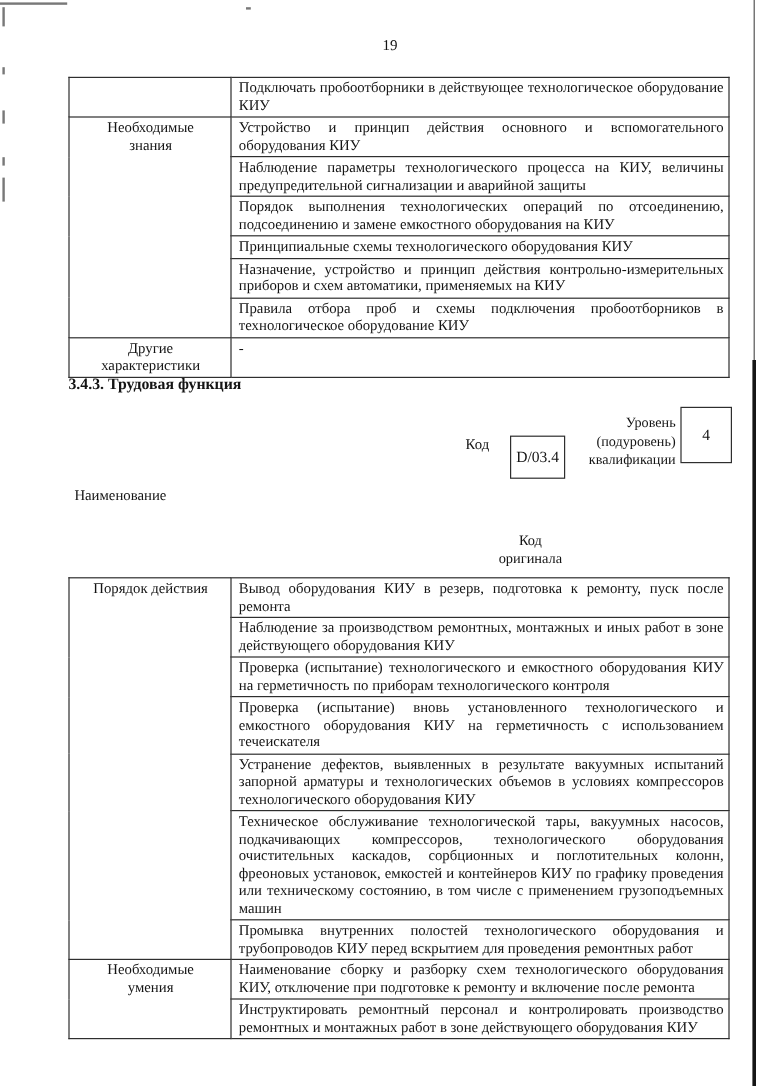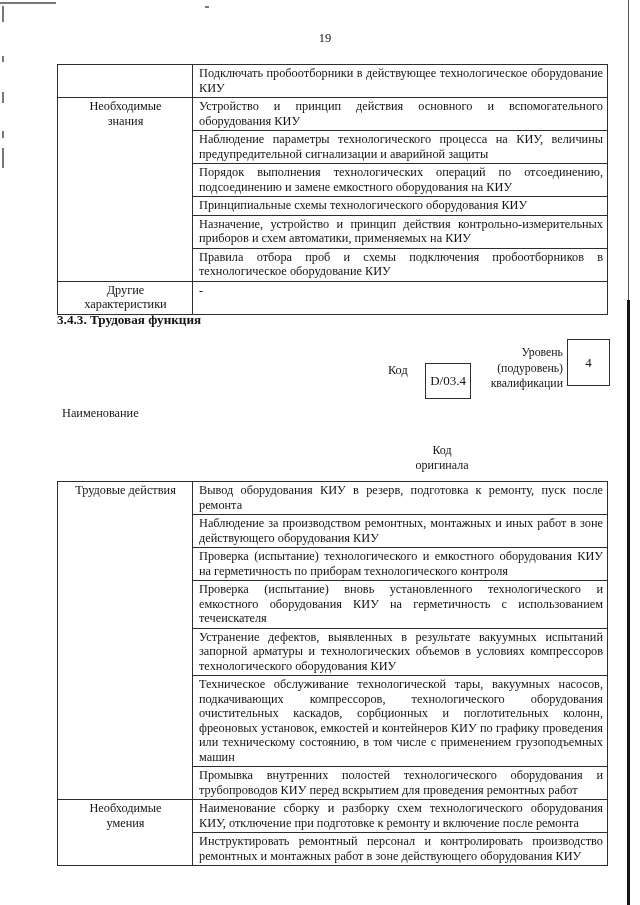--- a/index.html
+++ b/index.html
@@ -150,21 +150,21 @@
 </div>
 
 <div class="origin-row">
   <div id="code-orig-label">Код
 оригинала</div>
 </div>
 
 <table class="doc-table" id="table2">
   <tbody>
       <tr>
-    <td class="label-cell" rowspan="7">Трудовые действия</td>
+    <td class="label-cell" rowspan="7">Порядок действия</td>
     <td>Вывод оборудования КИУ в резерв, подготовка к ремонту, пуск после ремонта</td>
   </tr>
   <tr>
         <td>Наблюдение за производством ремонтных, монтажных и иных работ в зоне действующего оборудования КИУ</td>
       </tr>
   <tr>
         <td>Проверка (испытание) технологического и емкостного оборудования КИУ на герметичность по приборам технологического контроля</td>
       </tr>
   <tr>
         <td>Проверка (испытание) вновь установленного технологического и емкостного оборудования КИУ на герметичность с использованием течеискателя</td>

